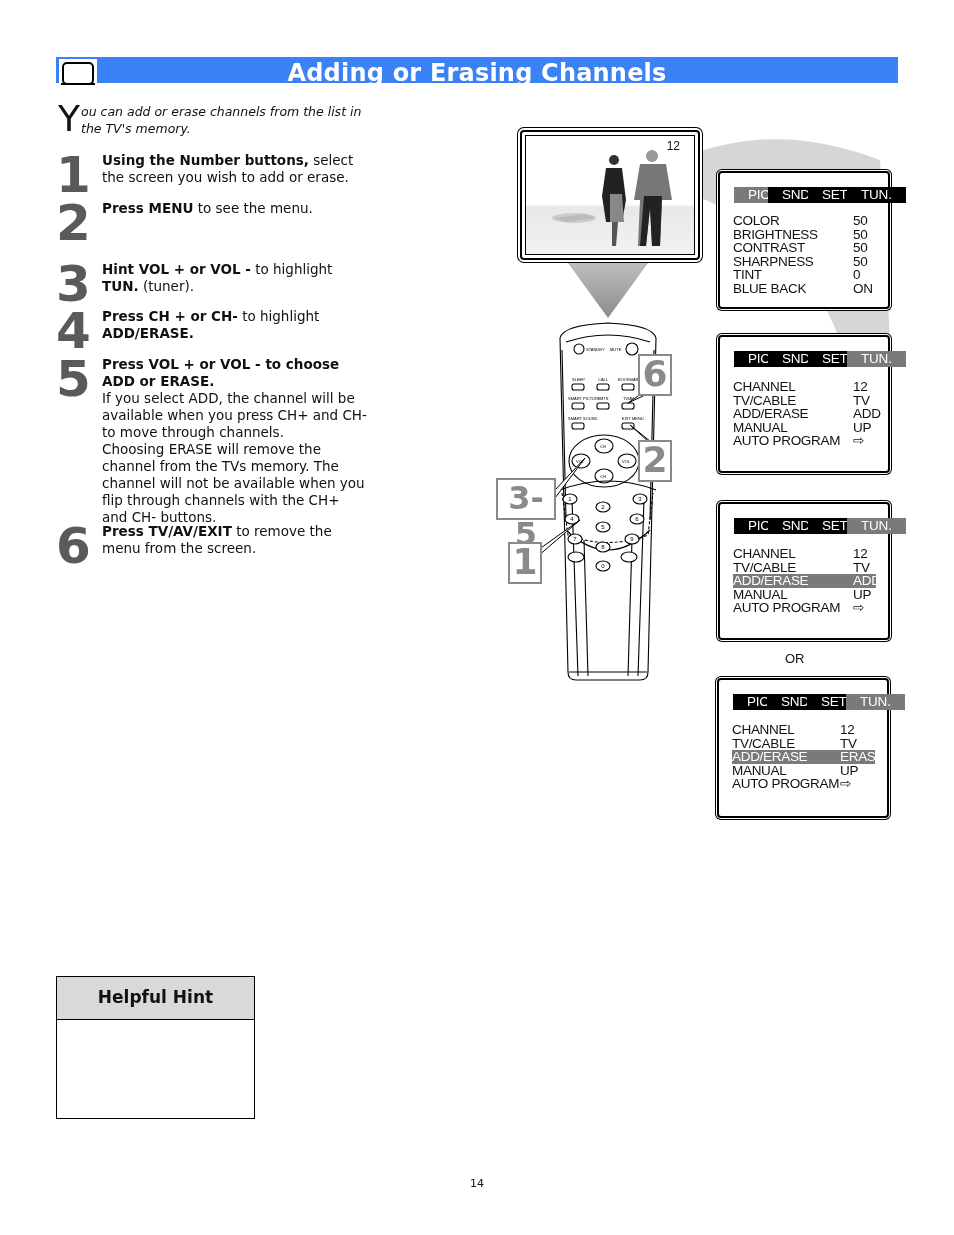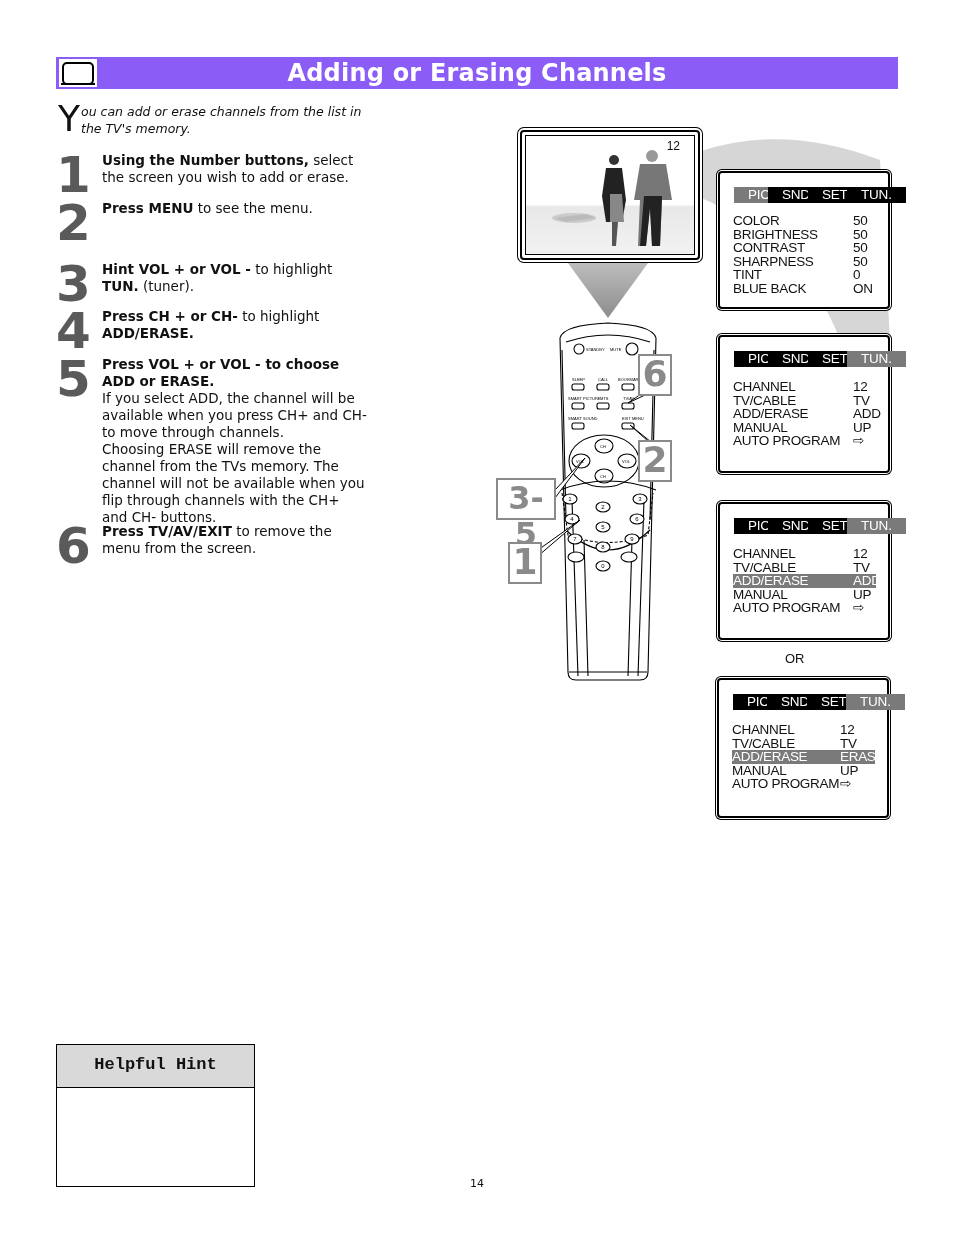--- a/index.html
+++ b/index.html
@@ -1,31 +1,31 @@
 <!DOCTYPE html>
 <html><head>
 <meta charset="utf-8">
 <style>
   html, body { margin: 0; padding: 0; background: #ffffff; }
   body { width: 954px; height: 1235px; position: relative; overflow: hidden; font-family: "DejaVu Sans", sans-serif; color: #111; }
 
-  .header { position: absolute; left: 56px; top: 57px; width: 842px; height: 32px; background: #8b5cf6; }
+  .header { position: absolute; left: 56px; top: 57px; width: 842px; height: 26px; background: #3b82f6; }
   .header .tv-icon { position: absolute; left: 3px; top: 2px; width: 38px; height: 28px; background: #fff; }
   .header .tv-icon .screen { position: absolute; left: 3px; top: 3px; width: 28px; height: 19px; border: 2px solid #000; border-radius: 5px; background: #fff; }
   .header .tv-icon .base { position: absolute; left: 2px; bottom: 2px; width: 34px; height: 2px; background: #000; }
   .header .title { position: absolute; left: 0; right: 0; top: 0; line-height: 32px; text-align: center; color: #fff; font-family: "DejaVu Sans", sans-serif; font-weight: bold; font-size: 24px; letter-spacing: 0.2px; }
 
   .intro { position: absolute; left: 58px; top: 103px; width: 320px; font-family: "DejaVu Sans", sans-serif; font-style: italic; font-size: 12.5px; line-height: 17px; }
   .intro .dropcap { float: left; font-size: 36px; line-height: 32px; font-style: normal; margin-right: 1px; margin-top: 0px; font-family: "DejaVu Sans", sans-serif; }
 
   .step-num { position: absolute; left: 56px; font-family: "DejaVu Sans", sans-serif; font-weight: bold; color: #5a5a5a; font-size: 50px; line-height: 50px; letter-spacing: -2px; }
   .step-text { position: absolute; left: 102px; width: 270px; font-size: 13.5px; line-height: 17px; font-family: "DejaVu Sans", sans-serif; }
   .step-text b { font-weight: bold; }
 
-  .hint { position: absolute; left: 56px; top: 1044px; width: 197px; height: 141px; border: 1px solid #000; font-family: Liberation Mono, monospace; }
+  .hint { position: absolute; left: 56px; top: 976px; width: 197px; height: 141px; border: 1px solid #000; }
   .hint .hint-head { height: 42px; background: #d9d9d9; border-bottom: 1px solid #000; text-align: center; line-height: 40px; font-weight: bold; font-size: 17px; }
   .hint .hint-body { padding: 4px 6px; font-size: 13.5px; line-height: 17px; }
 
   .page-num { position: absolute; left: 0; width: 954px; top: 1177px; text-align: center; font-size: 11px; }
 
   
   .illus { position: absolute; left: 480px; top: 120px; width: 420px; height: 720px; }
   .tvscreen { position: absolute; left: 40px; top: 10px; width: 176px; height: 126px; border: 2px solid #000; border-radius: 4px; background: #fff; box-shadow: 0 0 0 2px #fff, 0 0 0 3px #000; }
   .tvscreen .inner { position: absolute; left: 3px; top: 3px; right: 3px; bottom: 3px; border: 1px solid #000; overflow: hidden; background: linear-gradient(#fff 0%, #fff 58%, #e8e8e8 60%, #f2f2f2 100%); }
   .tvscreen .chnum { position: absolute; right: 14px; top: 3px; font-size: 12px; font-family: "Liberation Sans", sans-serif; }

